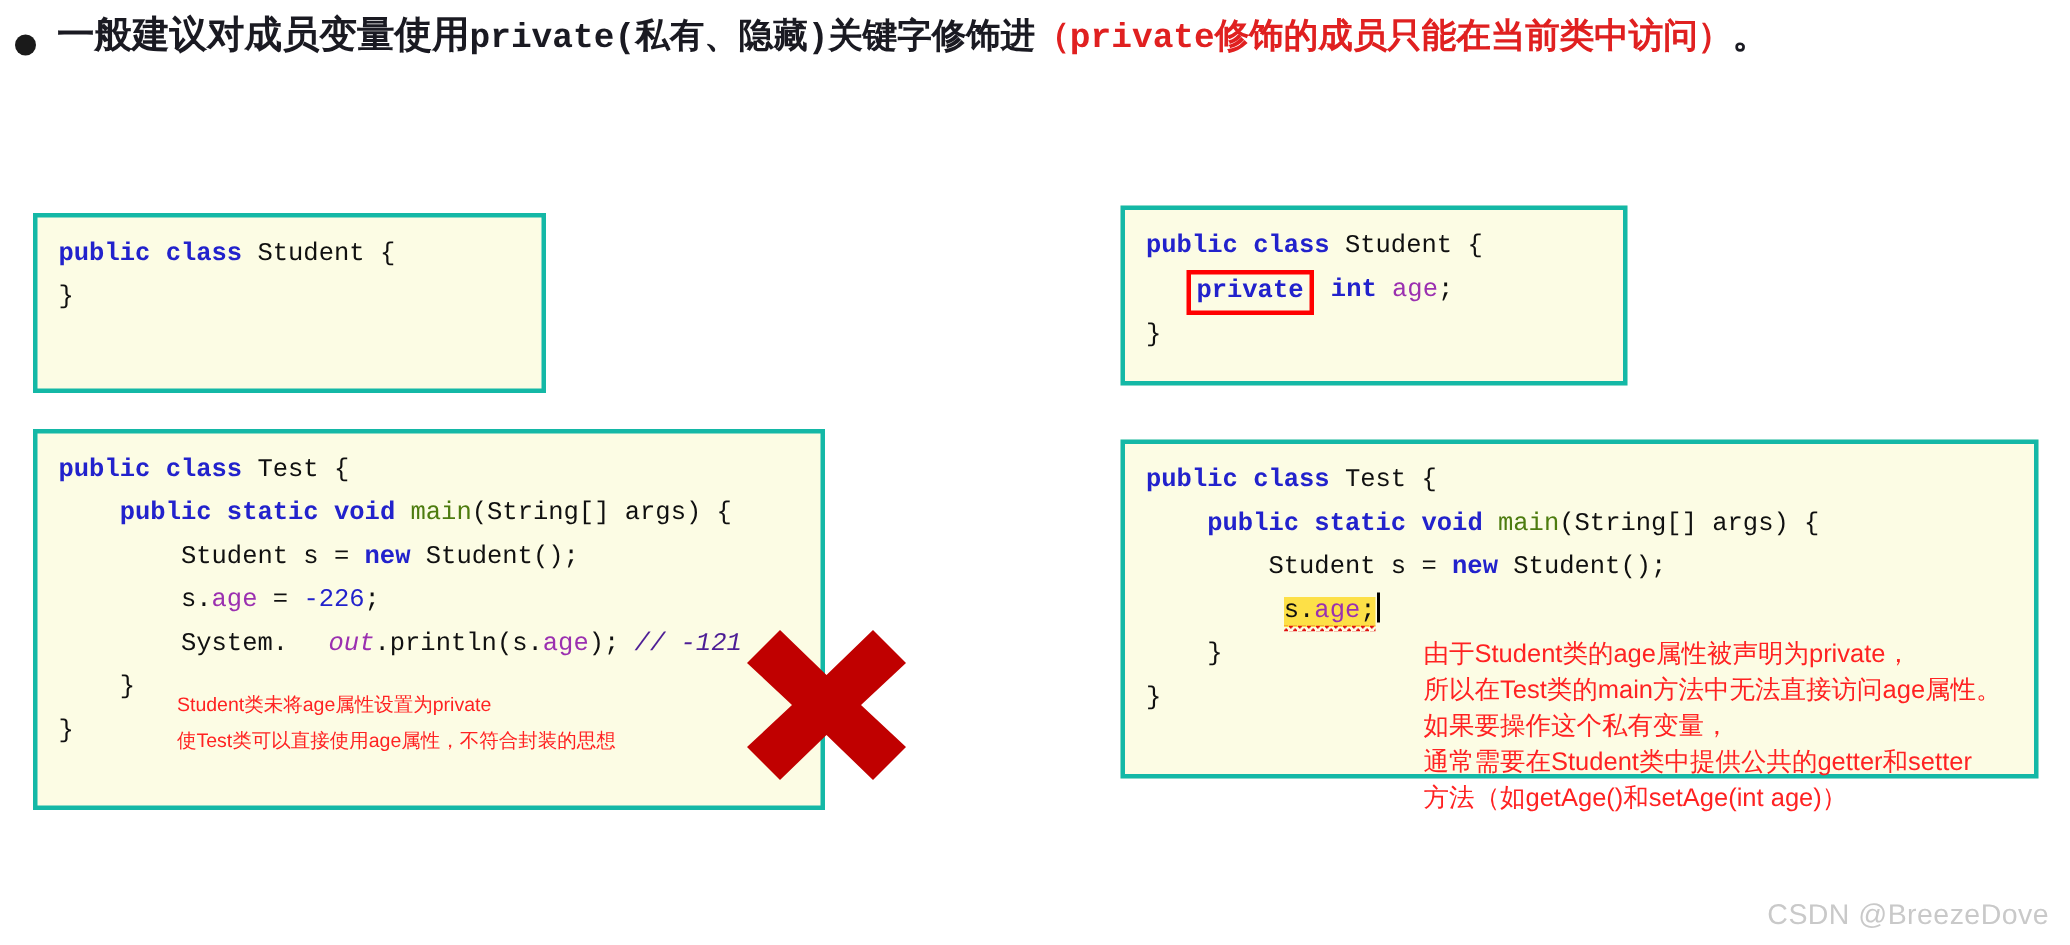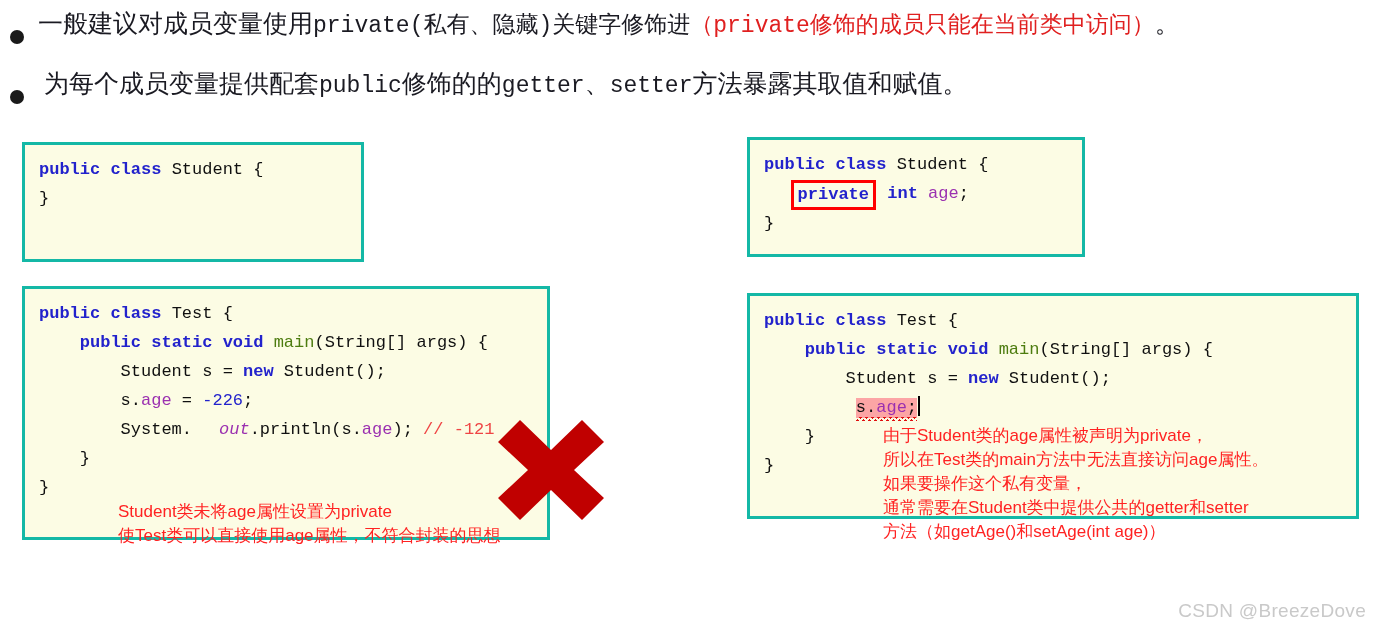--- a/index.html
+++ b/index.html
@@ -17,22 +17,23 @@
 
   
   .bullet-list {
     position: absolute;
     top: 6px;
     left: 10px;
     width: 1360px;
   }
   .bullet-row {
     display: flex;
-    align-items: flex-end;
+    align-items: center;
     margin-bottom: 22px;
+    font-weight: bold;
   }
   .bullet-dot {
     width: 14px;
     height: 14px;
     border-radius: 50%;
     background: #1a1a1a;
     flex: 0 0 auto;
     margin-top: 11px;
     margin-right: 14px;
   }
@@ -66,21 +67,21 @@
     color: #101010;
     padding: 10px 14px;
     overflow: visible;
   }
   .code-line { white-space: pre; }
   .kw   { color: #2222cc; font-weight: bold; }
   .typ  { color: #101010; }
   .fld  { color: #9b30b0; }
   .fldi { color: #9b30b0; font-style: italic; margin-left: 27px; }
   .num  { color: #2222cc; }
-  .cmt  { color: #ef4444; }
+  .cmt  { color: #4c1d95; font-style: italic; }
   .mth  { color: #4d7c0f; }
 
   
   #box-student-plain {
     left: 22px;
     top: 142px;
     width: 342px;
     height: 120px;
   }
   
@@ -111,21 +112,21 @@
     border: 3px solid #ff0000;
     padding: 0 4px;
     margin: 0 1px 0 -4px;
     line-height: 24px;
     position: relative;
     top: 1px;
   }
 
   
   .squiggle {
-    background: #fca5a5;
+    background: #fde047;
     position: relative;
     padding-bottom: 1px;
   }
   .squiggle::after {
     content: "";
     position: absolute;
     left: 0;
     right: 0;
     bottom: -3px;
     height: 4px;
@@ -148,26 +149,26 @@
   .annot {
     position: absolute;
     color: #ff2222;
     font-family: "Liberation Sans", sans-serif;
     font-size: 16.5px;
     line-height: 22.5px;
     white-space: pre-line;
   }
   #annot-left {
     left: 118px;
-    top: 500px;
-    font-size: 17px;
+    top: 458px;
+    font-size: 13px;
     line-height: 24px;
   }
   #annot-right {
-    left: 883px;
+    left: 949px;
     top: 424px;
     font-size: 17px;
     line-height: 24px;
   }
 
   
   #cross-mark {
     position: absolute;
     left: 498px;
     top: 420px;
@@ -189,24 +190,20 @@
 </head>
 <body>
 
 <div class="bullet-list">
 
   <div class="bullet-row">
     <span class="bullet-dot"></span>
     <div class="bullet-text"><span>一般建议对成员变量使用</span><span class="mono">private</span><span class="mono">(私有、隐藏)关键字修饰进</span><span class="red mono">（private修饰的成员只能在当前类中访问）</span><span>。</span></div>
   </div>
 
-  <div class="bullet-row second">
-    <span class="bullet-dot"></span>
-    <div class="bullet-text"><span>为每个成员变量提供配套</span><span class="mono">public</span><span>修饰的的</span><span class="mono">getter</span><span>、</span><span class="mono">setter</span><span>方法暴露其取值和赋值。</span></div>
-  </div>
 
 </div>
 
 <div class="code-box" id="box-student-plain">
   <div class="code-line"><span class="kw">public</span> <span class="kw">class</span> <span class="typ">Student {</span></div>
   <div class="code-line">}</div>
 </div>
 
 <div class="code-box" id="box-student-private">
   <div class="code-line"><span class="kw">public</span> <span class="kw">class</span> <span class="typ">Student {</span></div>

